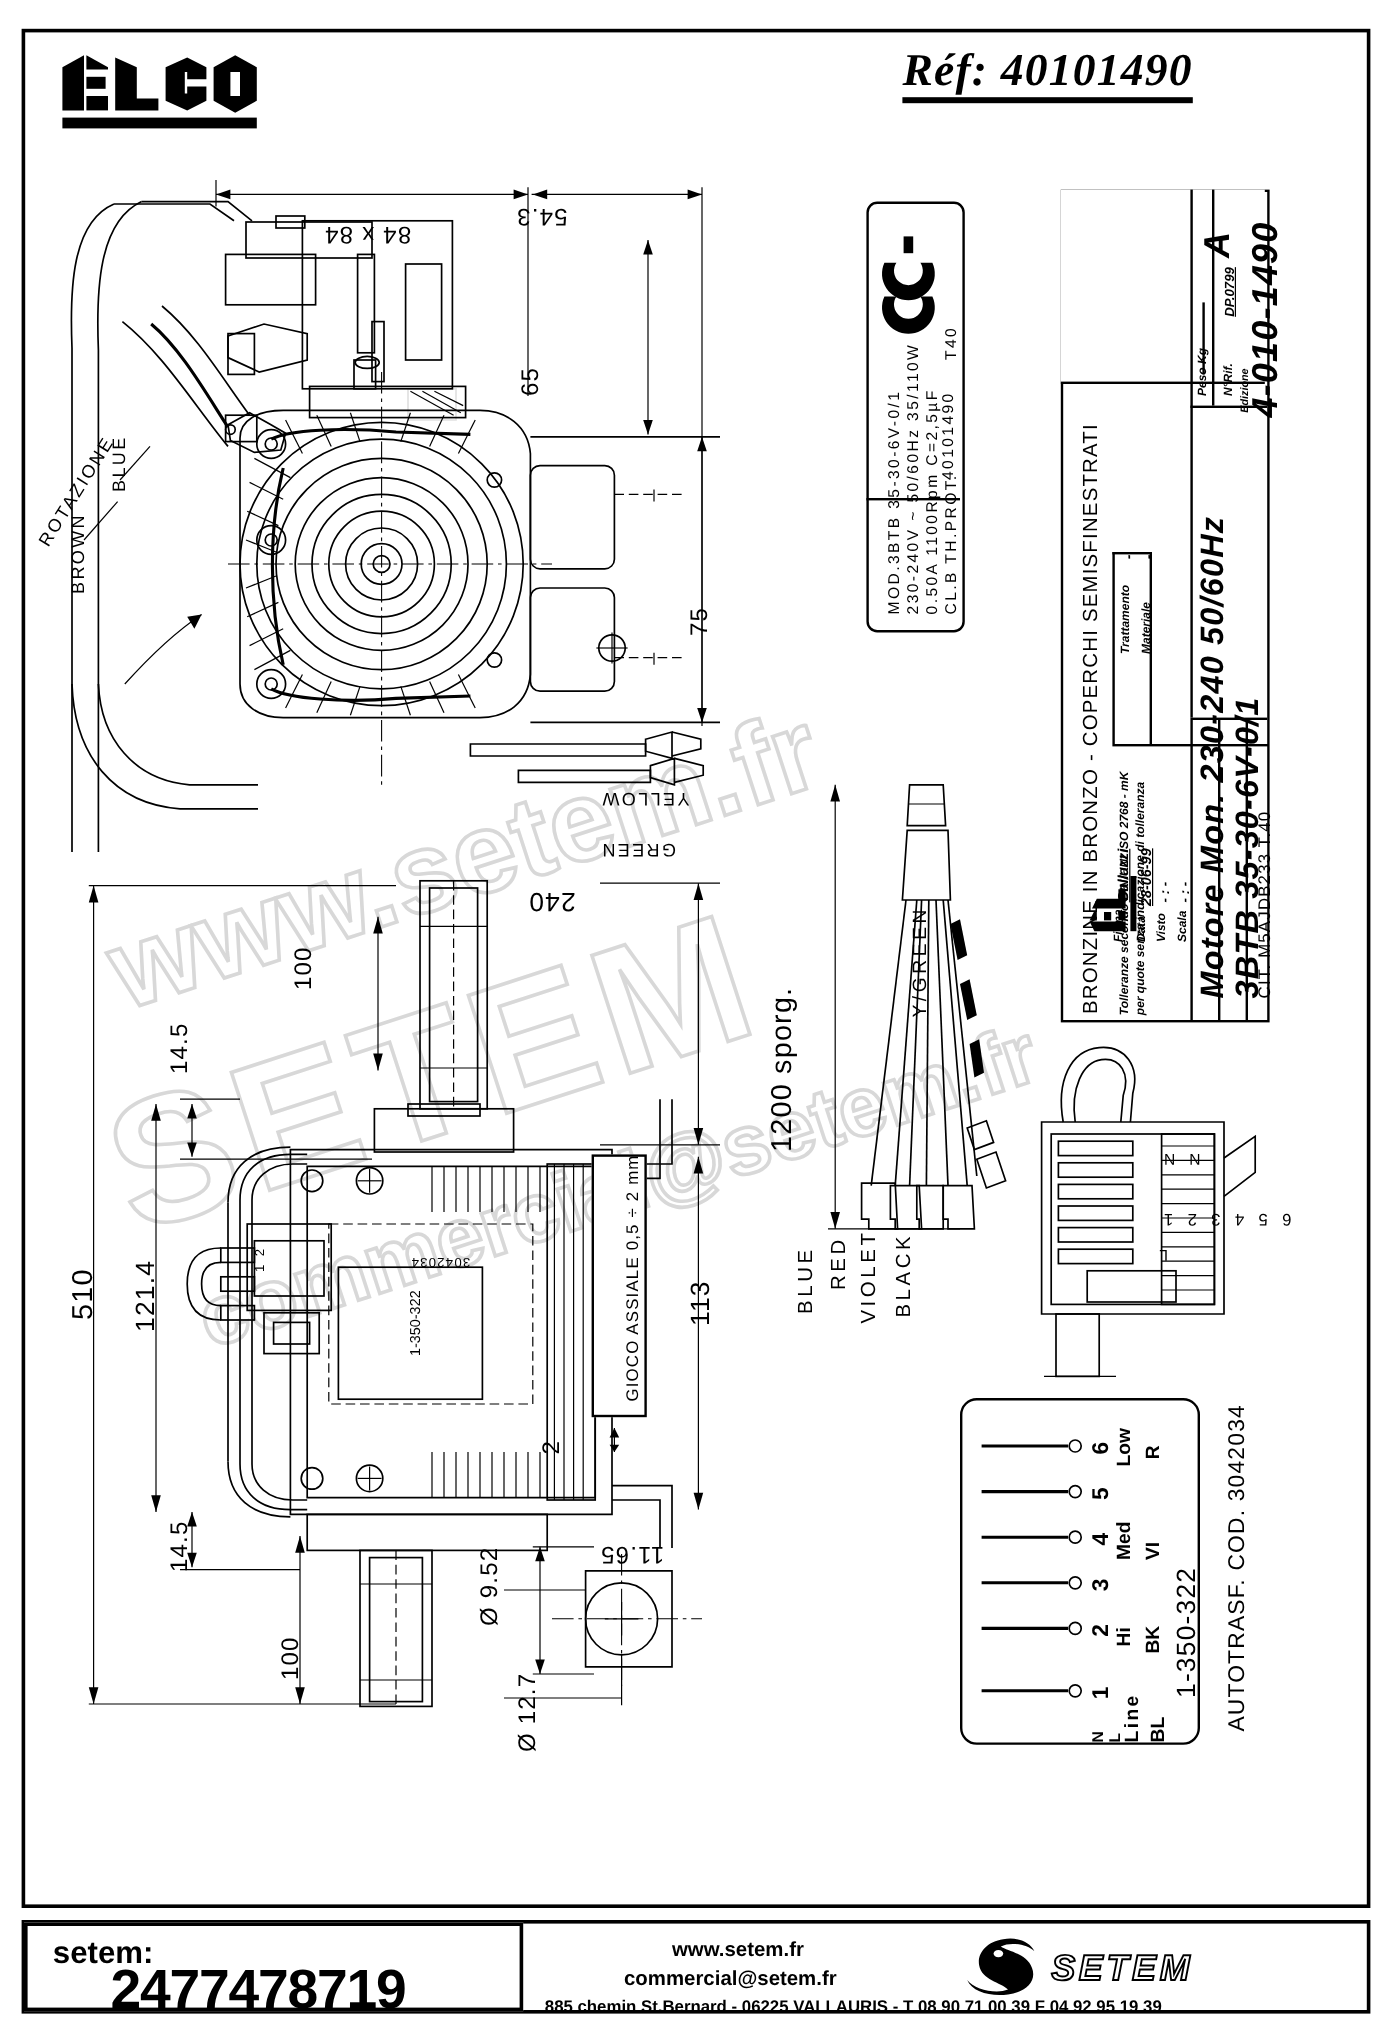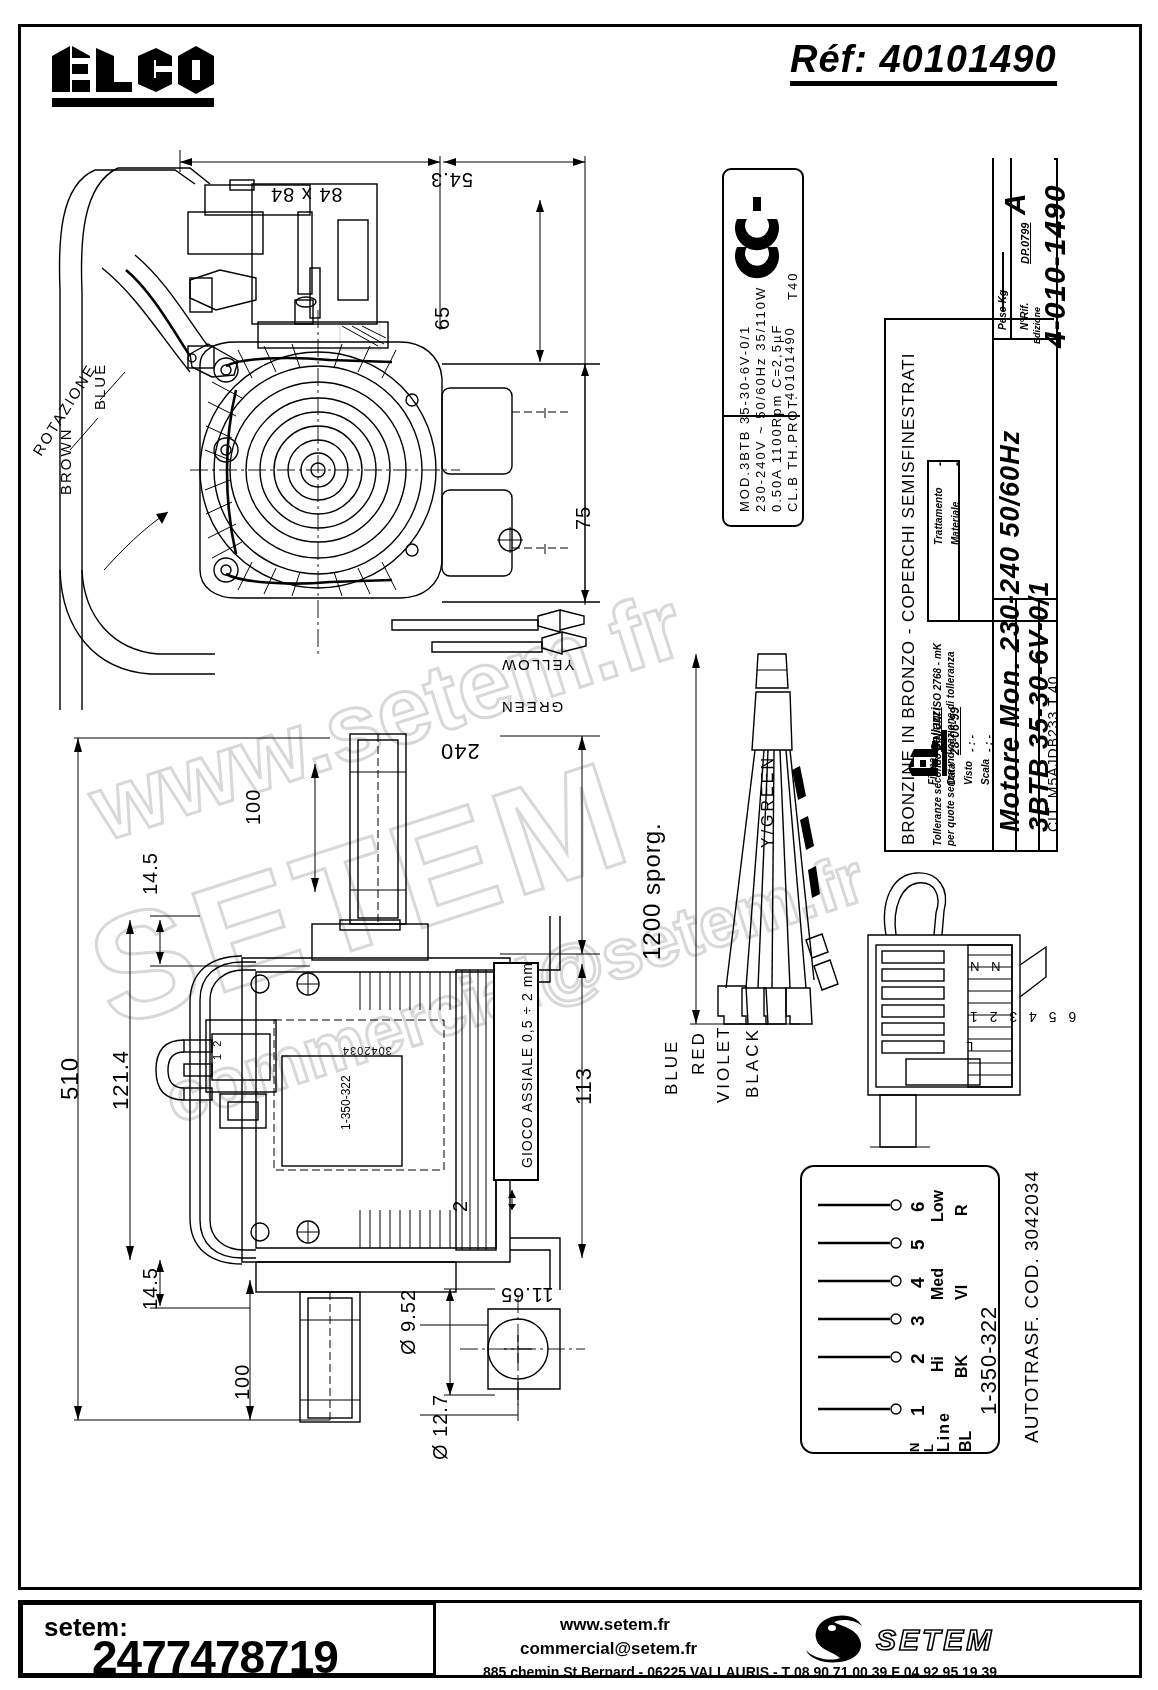--- a/index.html
+++ b/index.html
@@ -8,22 +8,22 @@
 
   .frame{position:absolute;border:3px solid #000;}
   .abs{position:absolute;}
   .ln{position:absolute;background:#000;}
   .txt{position:absolute;white-space:nowrap;line-height:1;}
 
   
   #hdr{left:18px;top:24px;width:1118px;height:1560px;border:3px solid #000;}
   #logo{left:48px;top:38px;}
   .logo-svg{display:block;}
-  #ref{left:790px;top:40px;font-size:38px;font-weight:bold;font-style:italic;
-       letter-spacing:1px;border-bottom:5px solid #000;padding-bottom:3px;font-family:Liberation Sans, sans-serif;}
+  #ref{left:752px;top:40px;font-size:38px;font-weight:bold;font-style:italic;
+       letter-spacing:1px;border-bottom:5px solid #000;padding-bottom:3px;font-family:Liberation Serif, serif;}
 
   
   .r90{transform:rotate(-90deg);transform-origin:0 0;}
   .r180{transform:rotate(180deg);transform-origin:50% 50%;}
 
   .dim{font-size:20px;font-family:"Liberation Sans",sans-serif;letter-spacing:1px;}
   .dimS{font-size:15px;font-family:"Liberation Sans",sans-serif;letter-spacing:2px;}
 
   
   #plate{left:722px;top:168px;width:78px;height:355px;border:2px solid #000;border-radius:9px;background:#fff;}
@@ -627,21 +627,21 @@
 
   <div class="txt r90" style="left:1022px;top:1443px;font-size:19px;font-family:'Liberation Sans',sans-serif;letter-spacing:1px;">AUTOTRASF. COD. 3042034</div>
 
   <div class="frame" id="footer"></div>
   <div class="abs" id="codebox"></div>
   <div class="txt" id="code-lbl">setem:</div>
   <div class="txt" id="code-val">2477478719</div>
 
   <div class="txt ft" style="left:560px;top:1616px;">www.setem.fr</div>
   <div class="txt ft" style="left:520px;top:1640px;">commercial@setem.fr</div>
-  <div class="txt ft-small" style="left:483px;top:1665px;">885 chemin St.Bernard  -   06225 VALLAURIS  -  T 08 90 71 00 39   F 04 92 95 19 39</div>
+  <div class="txt ft-small" style="left:454px;top:1665px;">885 chemin St.Bernard  -   06225 VALLAURIS  -  T 08 90 71 00 39   F 04 92 95 19 39</div>
 
   <svg class="abs" id="setem-logo" width="280" height="52" viewBox="0 0 280 52">
     <path class="fb" d="M36,4 C22,6 14,16 16,26 C18,38 34,40 40,46 C30,50 12,46 6,38
                         C10,48 26,52 40,50 C56,48 64,38 60,28 C56,16 40,14 34,10 C42,6 56,8 62,14
                         C58,6 48,2 36,4 Z"></path>
     <ellipse fill="#fff" cx="32" cy="16" rx="4" ry="3"></ellipse>
     <text class="setem-word" x="76" y="38">SETEM</text>
   </svg>
 
 </div>

